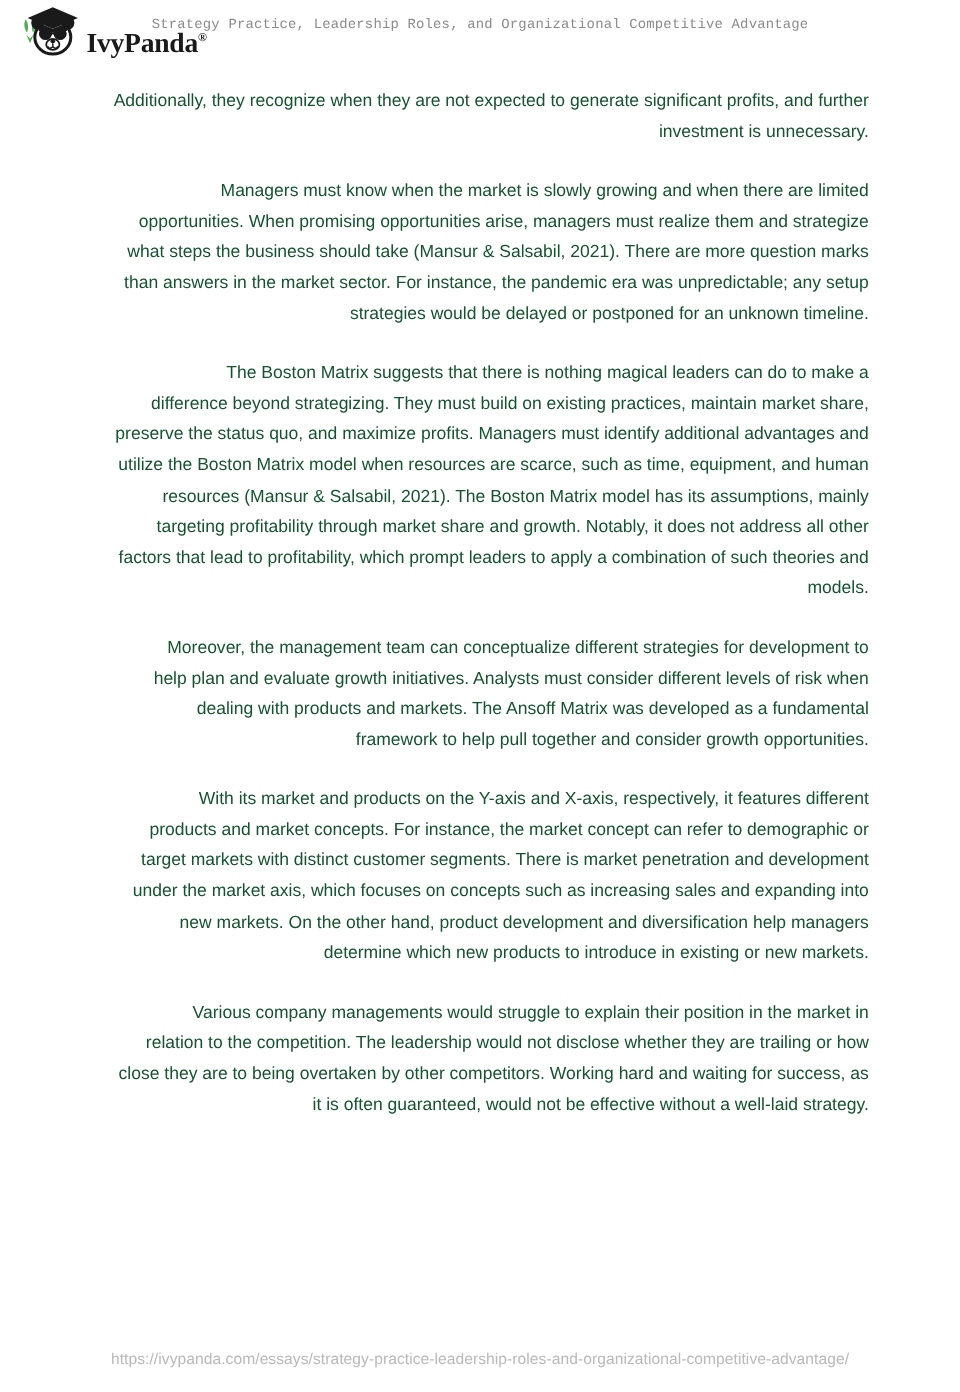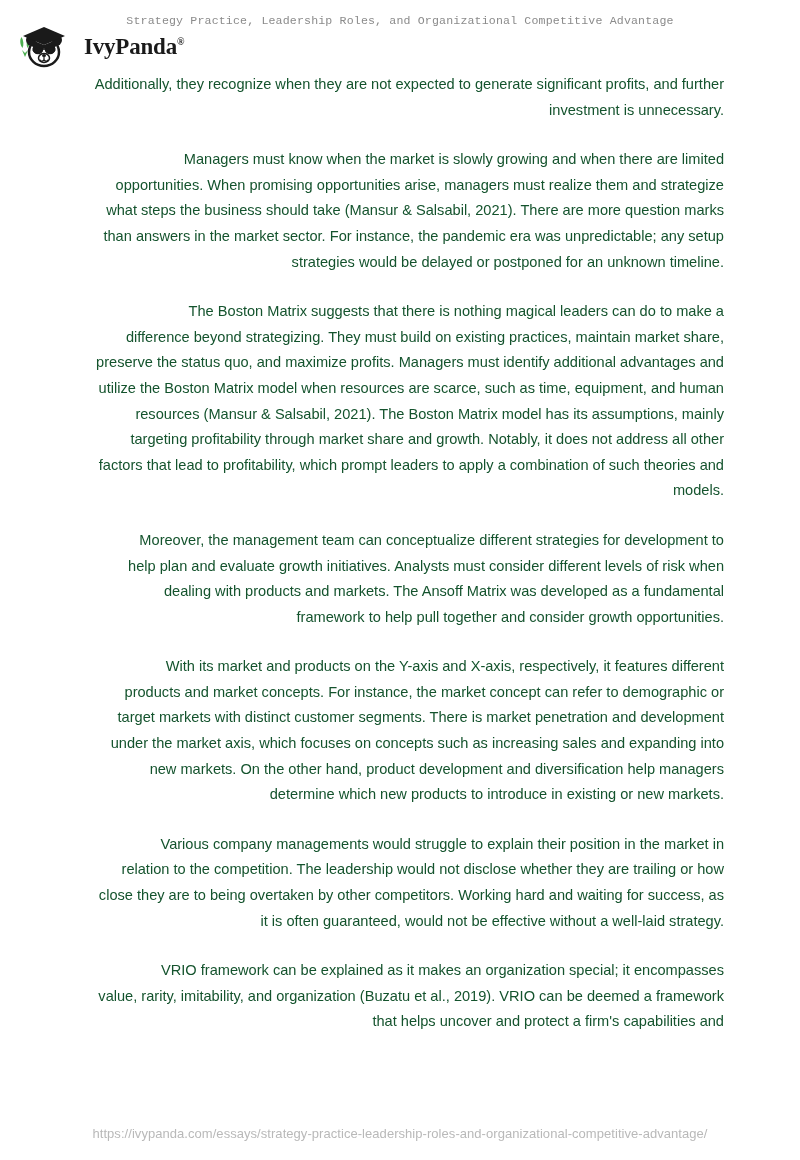--- a/index.html
+++ b/index.html
@@ -20,24 +20,24 @@
   .page-header {
     position: absolute;
     top: 0;
     left: 0;
     width: 800px;
     height: 62px;
   }
   .brand {
     position: absolute;
     left: 14px;
-    top: 24px;
+    top: 3px;
     display: flex;
-    align-items: center;
-    gap: 18px;
+    align-items: flex-end;
+    gap: 6px;
   }
   .brand-mark {
     width: 52px;
     height: 44px;
     display: block;
   }
   .brand-word {
     font-family: "Liberation Serif", serif;
     font-weight: bold;
     font-size: 23px;
@@ -138,18 +138,17 @@
   <div class="header-title">Strategy Practice, Leadership Roles, and Organizational Competitive Advantage</div>
 </div>
 
 <div class="content">
   <p>Additionally, they recognize when they are not expected to generate significant profits, and further investment is unnecessary.</p>
   <p class="indent">Managers must know when the market is slowly growing and when there are limited opportunities. When promising opportunities arise, managers must realize them and strategize what steps the business should take (Mansur &amp; Salsabil, 2021). There are more question marks than answers in the market sector. For instance, the pandemic era was unpredictable; any setup strategies would be delayed or postponed for an unknown timeline.</p>
   <p class="indent">The Boston Matrix suggests that there is nothing magical leaders can do to make a difference beyond strategizing. They must build on existing practices, maintain market share, preserve the status quo, and maximize profits. Managers must identify additional advantages and utilize the Boston Matrix model when resources are scarce, such as time, equipment, and human resources (Mansur &amp; Salsabil, 2021). The Boston Matrix model has its assumptions, mainly targeting profitability through market share and growth. Notably, it does not address all other factors that lead to profitability, which prompt leaders to apply a combination of such theories and models.</p>
   <p class="indent">Moreover, the management team can conceptualize different strategies for development to help plan and evaluate growth initiatives. Analysts must consider different levels of risk when dealing with products and markets. The Ansoff Matrix was developed as a fundamental framework to help pull together and consider growth opportunities.</p>
   <p class="indent">With its market and products on the Y-axis and X-axis, respectively, it features different products and market concepts. For instance, the market concept can refer to demographic or target markets with distinct customer segments. There is market penetration and development under the market axis, which focuses on concepts such as increasing sales and expanding into new markets. On the other hand, product development and diversification help managers determine which new products to introduce in existing or new markets.</p>
   <p class="indent">Various company managements would struggle to explain their position in the market in relation to the competition. The leadership would not disclose whether they are trailing or how close they are to being overtaken by other competitors. Working hard and waiting for success, as it is often guaranteed, would not be effective without a well-laid strategy.</p>
-  <p class="indent">VRIO framework can be explained as it makes an organization special; it encompasses value, rarity, imitability, and organization (Buzatu et al., 2019). VRIO can be deemed a framework that helps uncover and protect a firm's capabilities and</p>
 </div>
 
 <div class="page-footer">
   <span class="footer-url">https://ivypanda.com/essays/strategy-practice-leadership-roles-and-organizational-competitive-advantage/</span>
 </div>
 
 </body></html>

